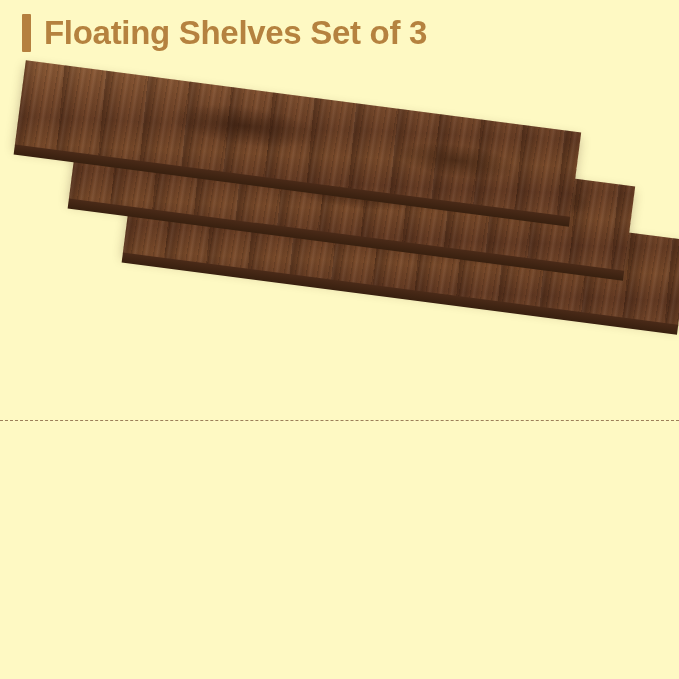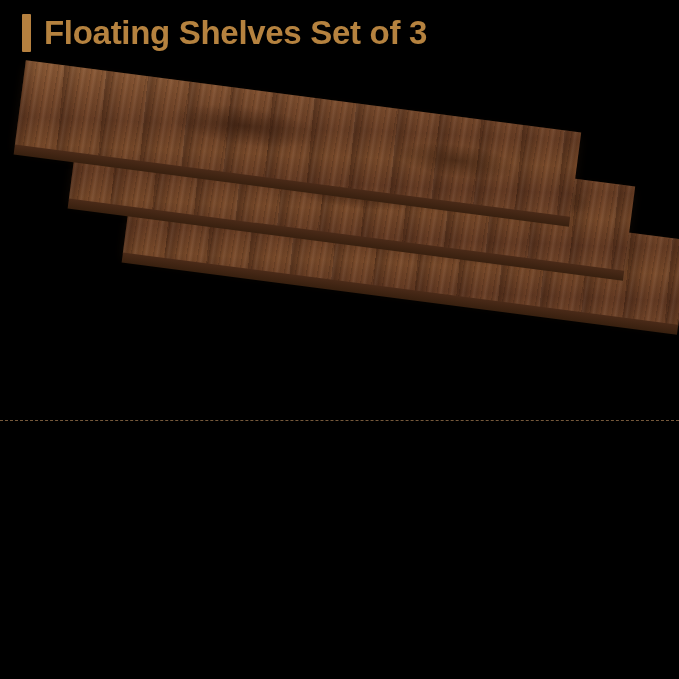--- a/index.html
+++ b/index.html
@@ -8,21 +8,21 @@
     padding: 0;
     background: #f5f0ea;
   }
   body {
     font-family: "Liberation Sans", sans-serif;
   }
   #page {
     position: relative;
     width: 679px;
     height: 679px;
-    background: #000000;
+    background: #fef9c3;
     overflow: hidden;
   }
 
   
   .title-row {
     position: absolute;
     left: 22px;
     top: 14px;
     display: flex;
     align-items: center;

